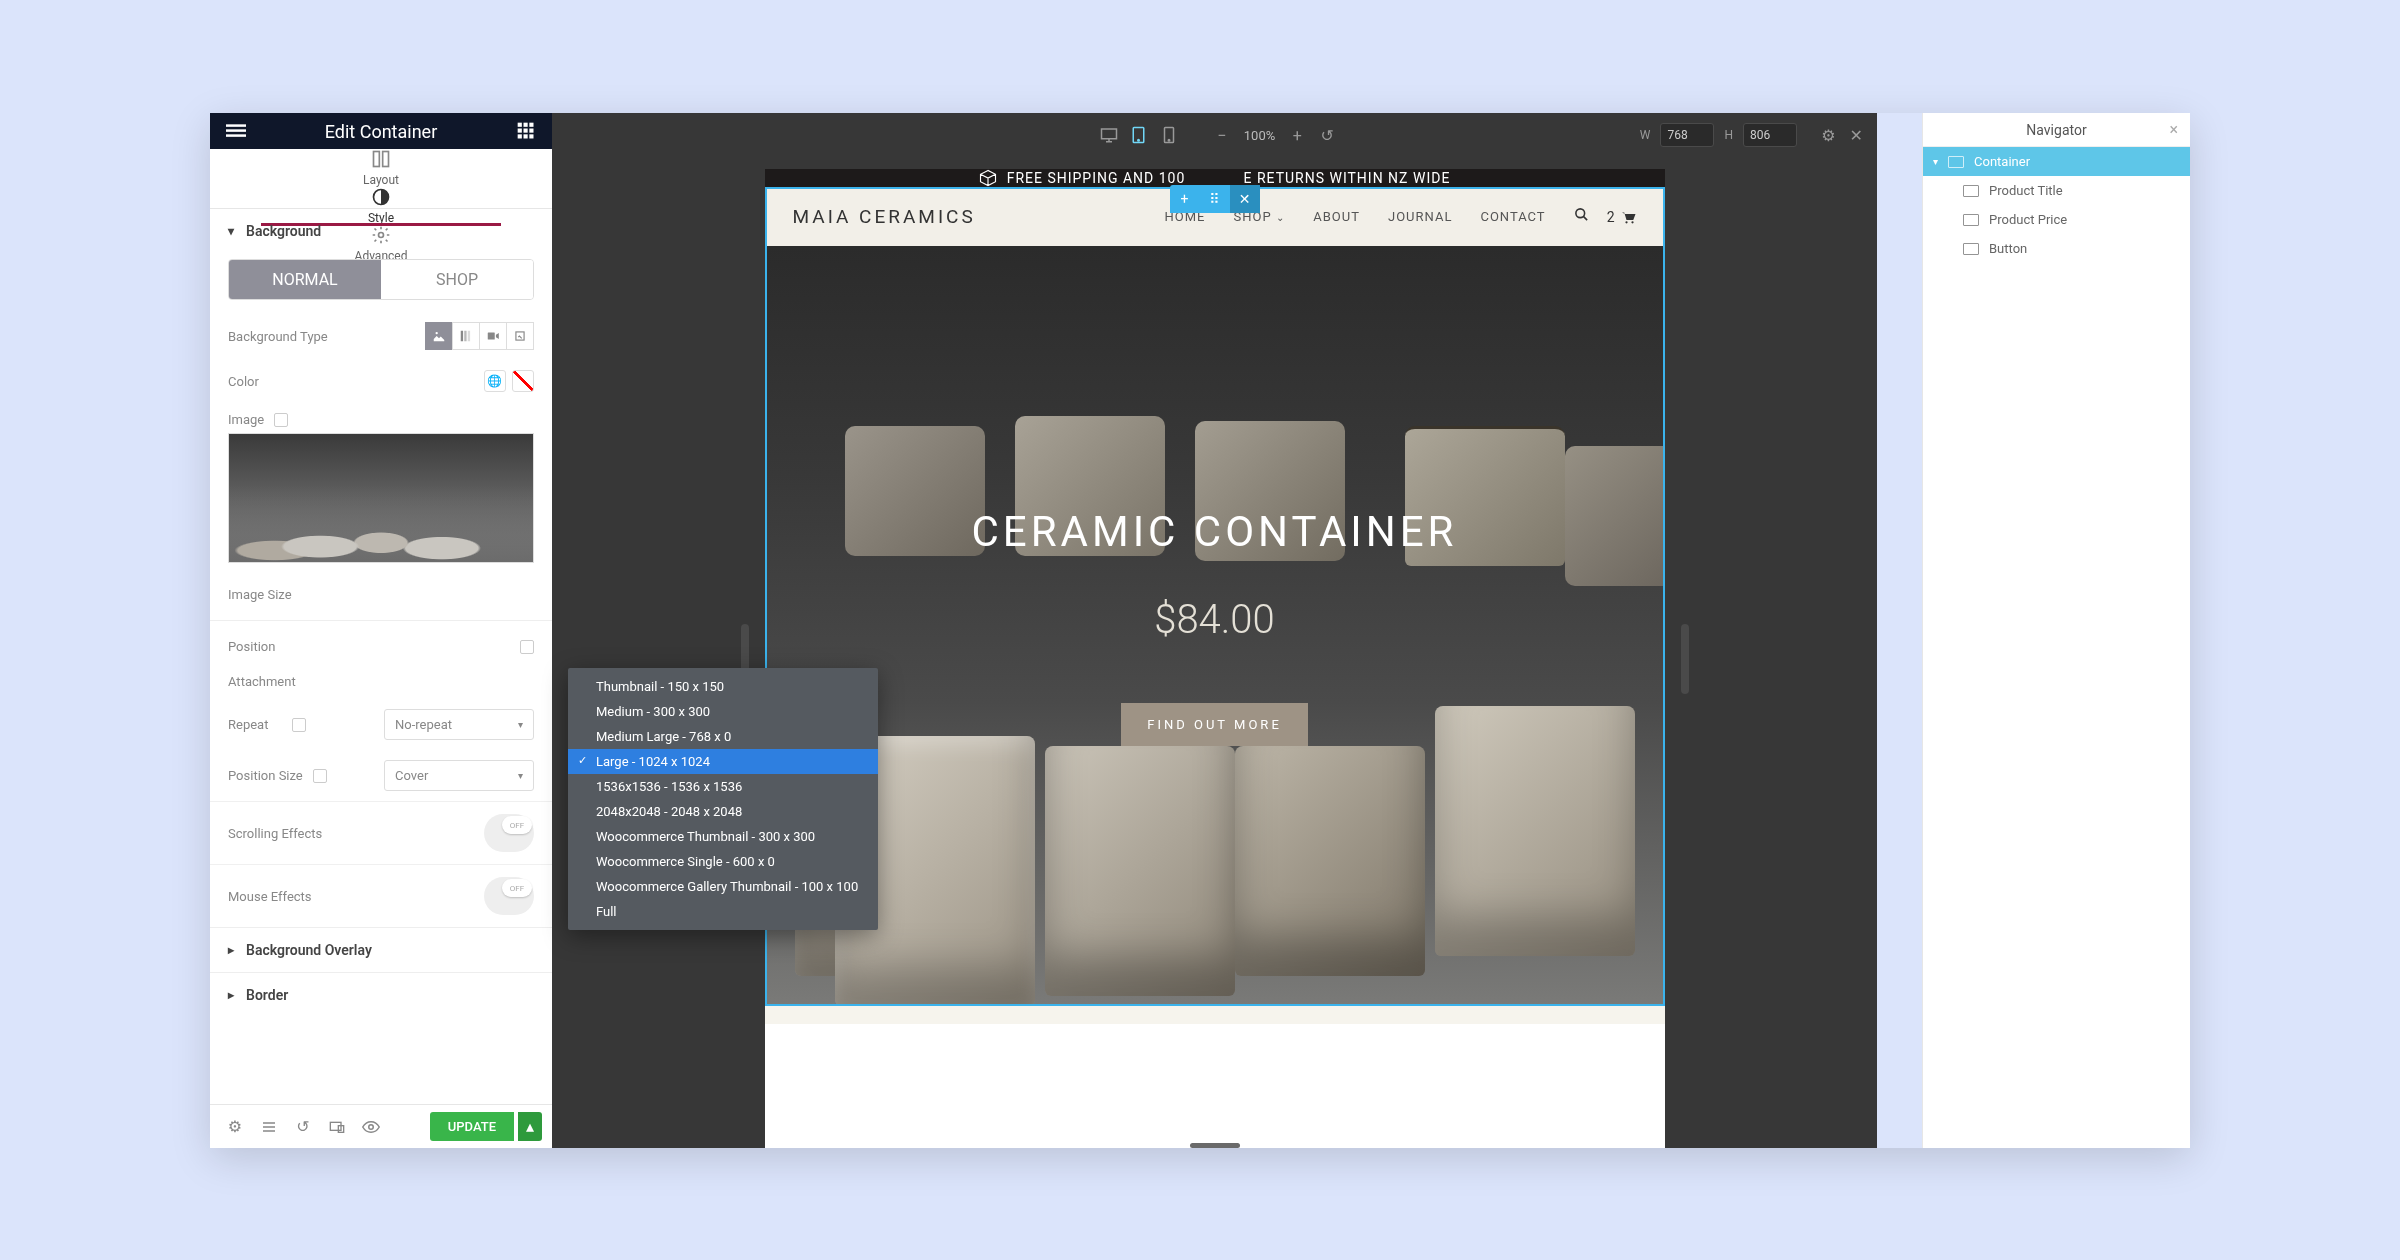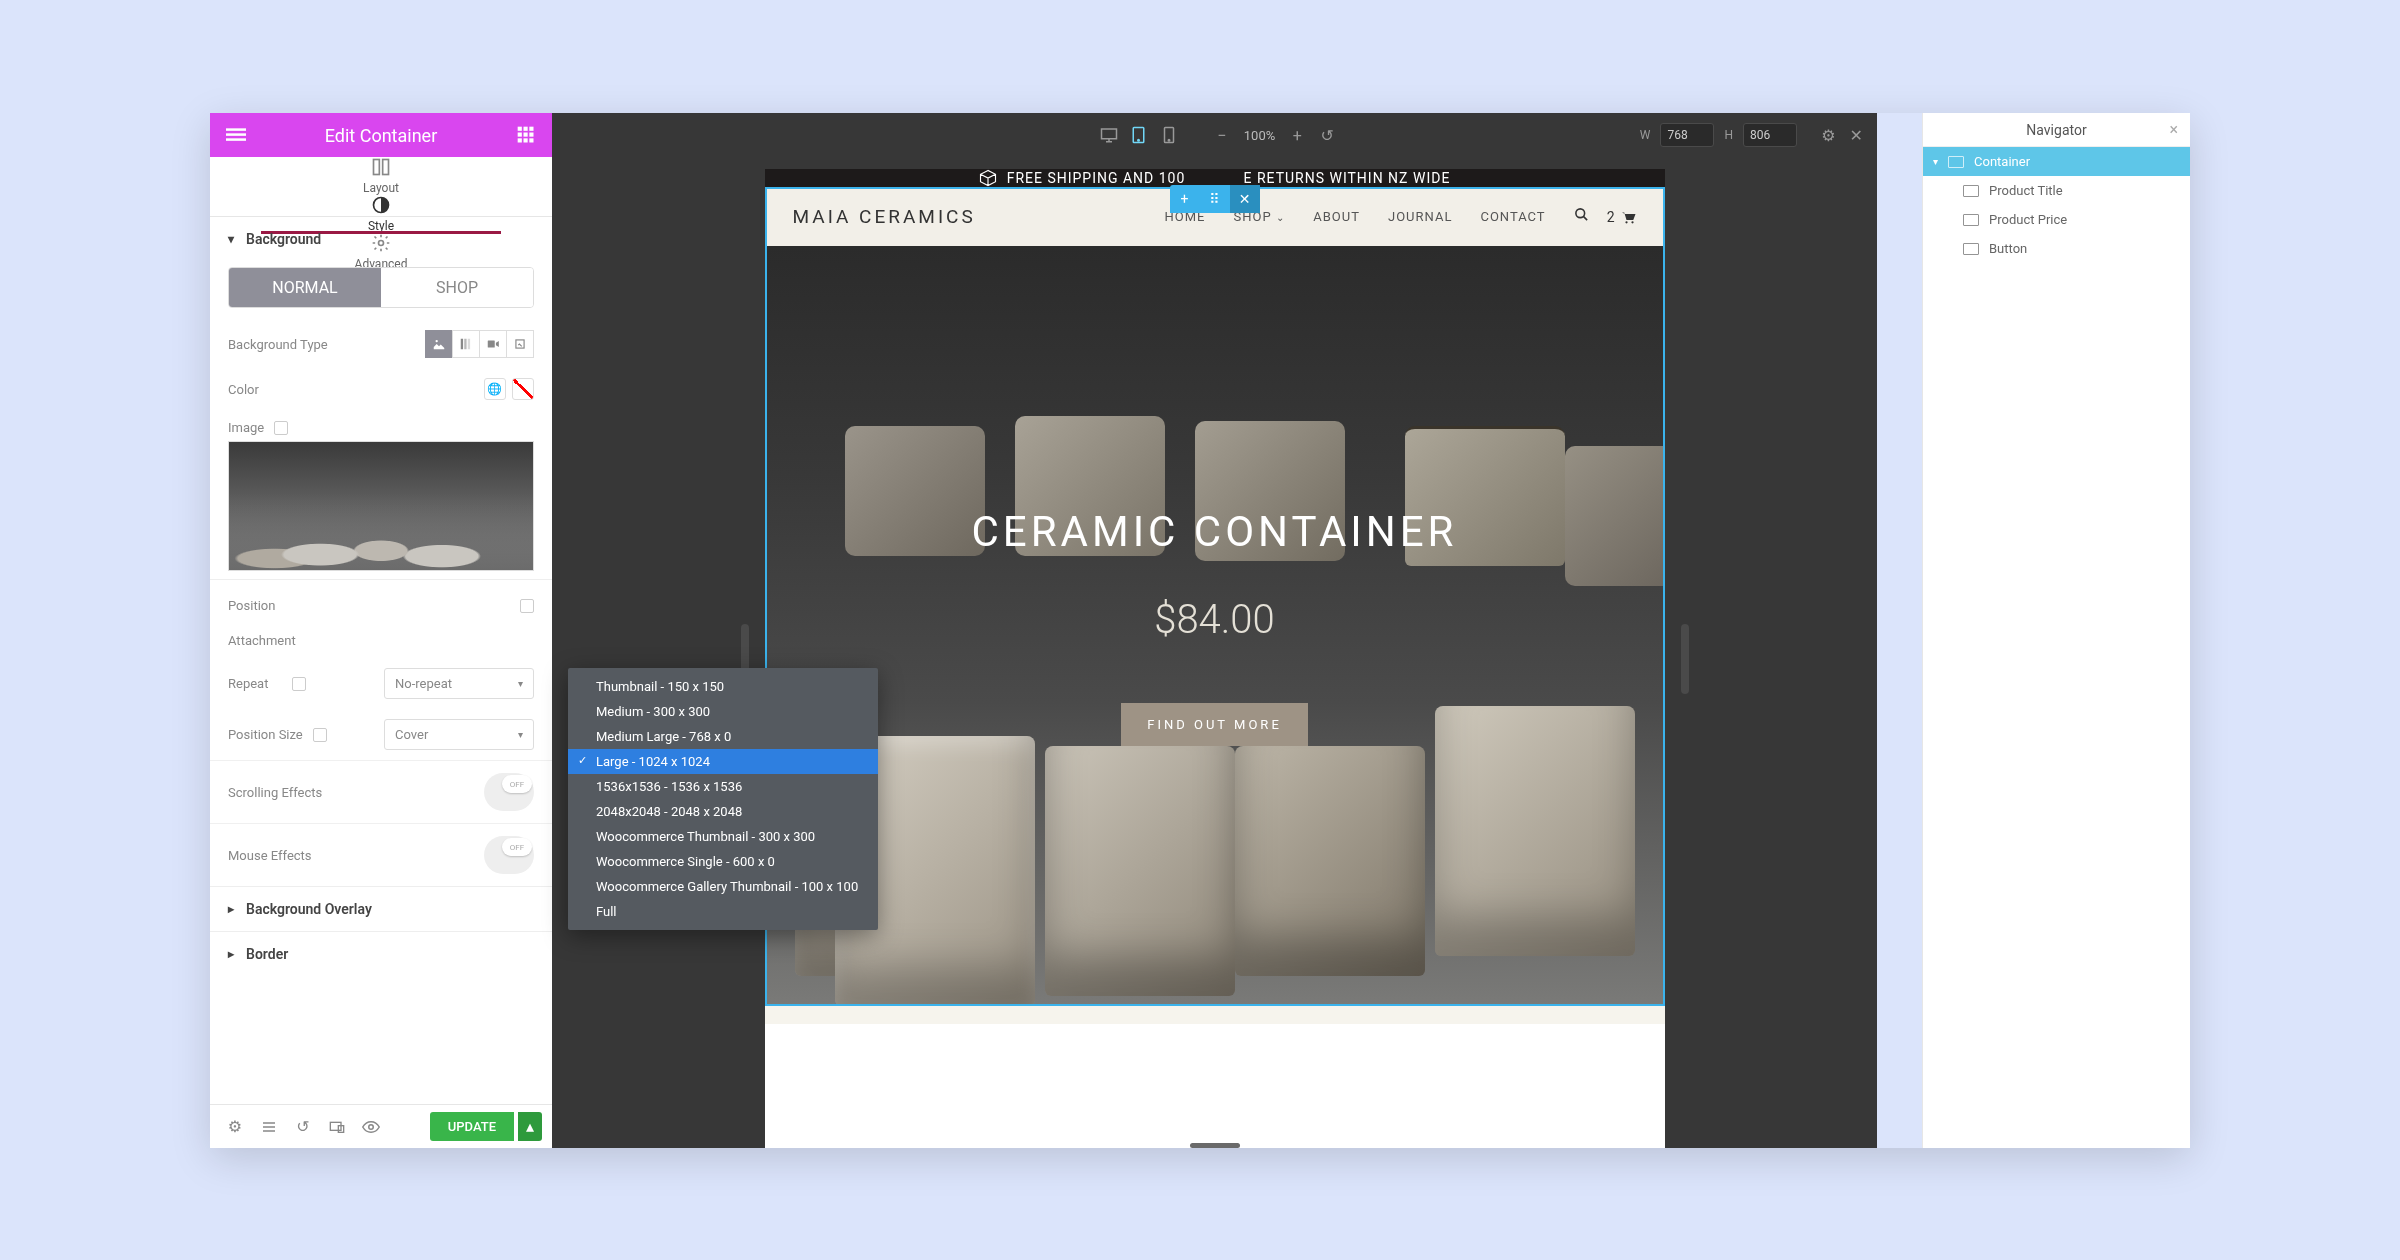--- a/index.html
+++ b/index.html
@@ -1,21 +1,21 @@
 <!DOCTYPE html>
 <html><head>
 <meta charset="utf-8">
 <style>
   * { box-sizing: border-box; margin: 0; padding: 0; font-family: -apple-system, BlinkMacSystemFont, "Segoe UI", Roboto, Arial, sans-serif; }
   body { background: #dbe4fb; width: 2400px; height: 1260px; position: relative; }
   .editor-window { position: absolute; left: 210px; top: 113px; width: 1980px; height: 1035px; display: flex; box-shadow: 0 10px 40px rgba(0,0,0,0.15); border-radius: 6px; overflow: visible; }
   
   
   .left-panel { width: 342px; background: #fff; display: flex; flex-direction: column; position: relative; }
-  .panel-header { height: 44px; background: #d946ef; color: #fff; display: flex; align-items: center; justify-content: space-between; padding: 0 14px; position: relative; }
+  .panel-header { height: 36px; background: #0f172a; color: #fff; display: flex; align-items: center; justify-content: space-between; padding: 0 14px; position: relative; }
   .panel-header-title { font-size: 18px; font-weight: 400; margin: 0 auto; }
   .menu-icon, .grid-icon { width: 24px; height: 24px; display: flex; align-items: center; justify-content: center; cursor: pointer; }
   .menu-icon svg, .grid-icon svg { width: 20px; height: 20px; fill: #fff; }
   
   .tabs-row { display: flex; height: 60px; border-bottom: 1px solid #e6e6e6; flex-direction: column; }
   .tab { flex: 1; display: flex; flex-direction: column; align-items: center; justify-content: center; gap: 4px; cursor: pointer; font-size: 12px; color: #666; position: relative; }
   .tab.active { color: #333; }
   .tab.active::after { content: ""; position: absolute; bottom: -1px; left: 15%; right: 15%; height: 3px; background: #9a1944; }
   .tab-icon { width: 20px; height: 20px; }
   
@@ -218,20 +218,23 @@
           <div class="sw"></div>
         </div>
       </div>
 
       <div class="img-label-row">
         <span>Image</span>
         <span class="resp-icon"></span>
       </div>
       <div class="img-thumb"></div>
 
+      <div class="select-row" style="padding-top:24px">
+        <span>Image Size</span>
+      </div>
 
       <div class="divider"></div>
 
       <div class="select-row">
         <span>Position</span>
         <span class="resp-icon"></span>
       </div>
 
       <div class="select-row">
         <span>Attachment</span>

